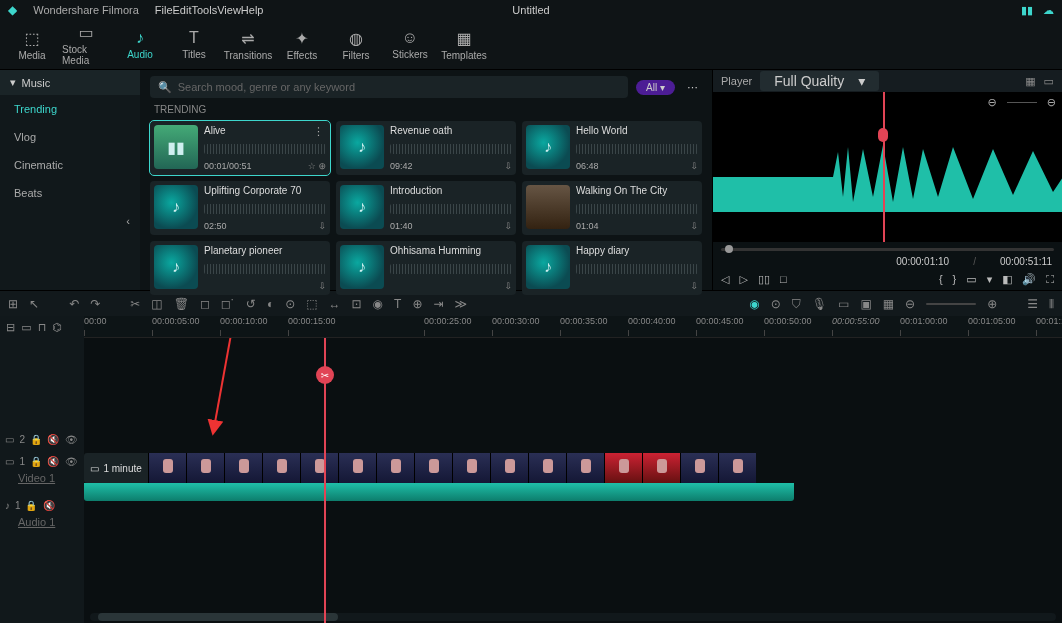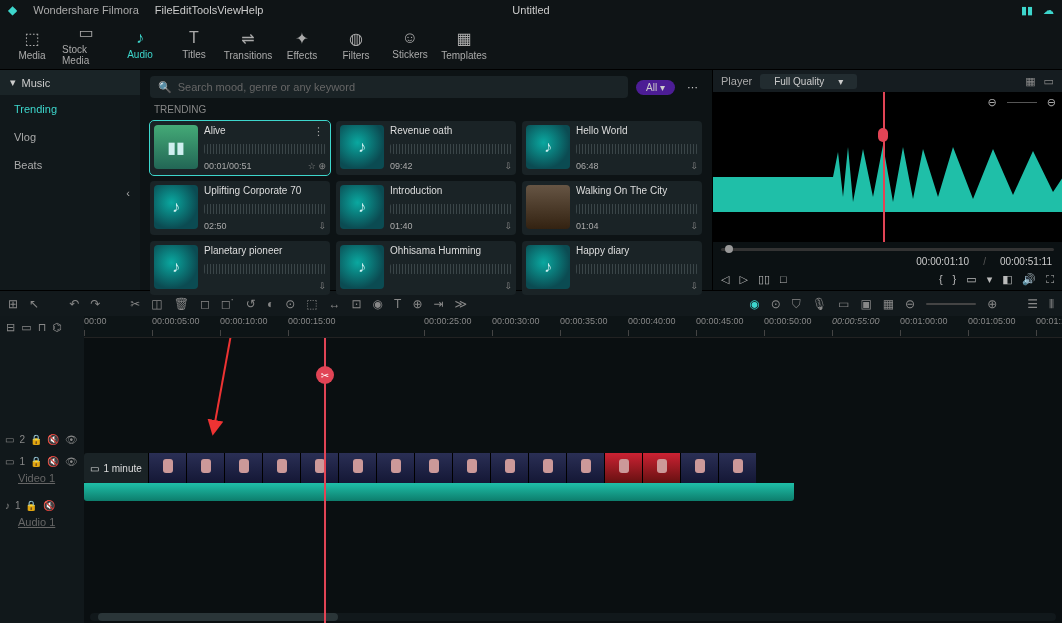--- a/index.html
+++ b/index.html
@@ -32,33 +32,33 @@
 .card.selected { outline: 1px solid #3dd6cc; }
 .thumb { width: 44px; height: 44px; border-radius: 4px; background: radial-gradient(circle at 40% 40%, #0aa8a0, #0b4b52 70%); display: flex; align-items: center; justify-content: center; color: #cfeff0; font-size: 16px; flex-shrink: 0; }
 .card-body { flex: 1; display: flex; flex-direction: column; justify-content: space-between; overflow: hidden; }
 .card-title { color: #ddd; font-size: 10px; white-space: nowrap; overflow: hidden; text-overflow: ellipsis; }
 .wave { height: 10px; background: repeating-linear-gradient(90deg,#3a4548 0 1px,transparent 1px 3px); border-radius: 2px; }
 .card-foot { display: flex; justify-content: space-between; align-items: center; font-size: 9px; color: #aaa; }
 .card-foot .icn { color: #888; cursor: pointer; }
 .card-menu { position: absolute; top: 4px; right: 6px; color: #aaa; cursor: pointer; }
 .preview { width: 350px; background: #0b1113; border-left: 1px solid #000; }
 .pv-head { height: 22px; display: flex; align-items: center; padding: 0 8px; gap: 8px; background: #151c20; }
-.pv-head .sel { background: #222c30; padding: 2px 14px; border-radius: 3px; color: #ccc; cursor: pointer; font-size: 10px; display: flex; gap: 14px; }
+.pv-head .sel { background: #222c30; padding: 2px 14px; border-radius: 3px; color: #ccc; cursor: pointer; font-size: 14px; display: flex; gap: 14px; }
 .pv-head .pv-right { margin-left: auto; display: flex; gap: 8px; color: #888; }
 .pv-body { height: 150px; background: #000; position: relative; overflow: hidden; }
 .pv-wave { position: absolute; left: 0; right: 0; top: 45px; height: 75px; }
 .pv-wave .wf { fill: #1fbfa8; }
 .pv-marker { position: absolute; left: 170px; top: 0; bottom: 0; width: 0; border-left: 2px solid #e14455; }
 .pv-knob { position: absolute; left: 165px; top: 36px; width: 10px; height: 14px; background: #e14455; border-radius: 5px; }
 .pv-zoom { position: absolute; top: 4px; right: 6px; display: flex; gap: 10px; color: #aaa; align-items: center; }
 .pv-zoom .dash { width: 30px; height: 1px; background: #555; }
 .pv-scrub { height: 14px; padding: 0 8px; display: flex; align-items: center; }
 .pv-scrub .bar { flex: 1; height: 3px; background: #333; border-radius: 2px; position: relative; }
 .pv-scrub .dot { position: absolute; left: 4px; top: -3px; width: 8px; height: 8px; background: #999; border-radius: 50%; }
-.pv-time { display: flex; justify-content: flex-end; gap: 14px; padding: 0 10px; font-size: 10px; color: #ccc; }
+.pv-time { display: flex; justify-content: flex-end; gap: 24px; padding: 0 10px; font-size: 10px; color: #ccc; }
 .pv-time .sep { color: #555; }
 .pv-ctrl { height: 24px; display: flex; align-items: center; padding: 0 8px; gap: 10px; color: #bbb; }
 .pv-ctrl .spacer { flex: 1; }
 .pv-ctrl span { cursor: pointer; }
 .tl-toolbar { height: 26px; background: #12191c; display: flex; align-items: center; padding: 0 8px; gap: 11px; color: #888; border-top: 1px solid #000; }
 .tl-toolbar span { cursor: pointer; font-size: 12px; }
 .tl-toolbar .active { color: #3dd6cc; }
 .tl-toolbar .gap { width: 8px; }
 .tl-toolbar .zoom-slider { width: 50px; height: 2px; background: #444; border-radius: 1px; }
 .ruler-row { height: 22px; background: #0d1416; display: flex; }
@@ -149,20 +149,21 @@
 <div class="main-row">
 
   <div class="sidebar">
     <div class="sb-head">
         <span>▾</span>
         <span>Music</span>
       </div>
     <ul class="sb-list">
       <li class="active">Trending</li>
       <li>Vlog</li>
+      <li>Cinematic</li>
       <li>Beats</li>
       <li>‹</li>
     </ul>
   </div>
 
   <div class="media-panel">
     <div class="search-row">
       <div class="searchbox">
         <span>🔍</span>
         <span>Search mood, genre or any keyword</span>

